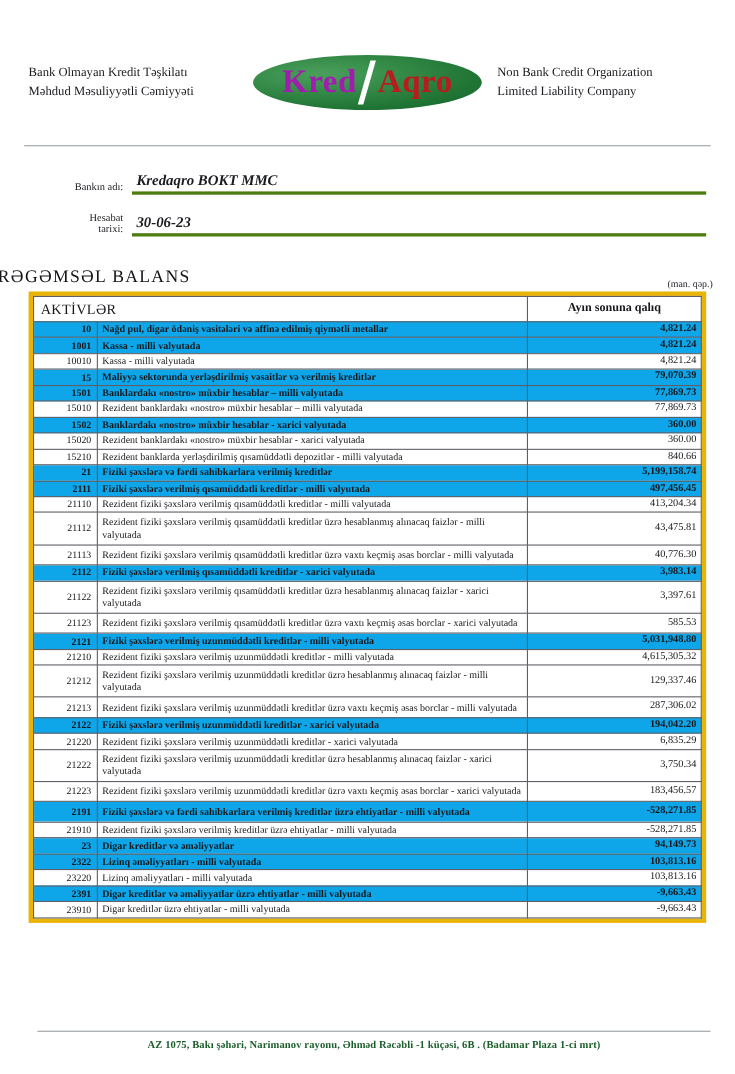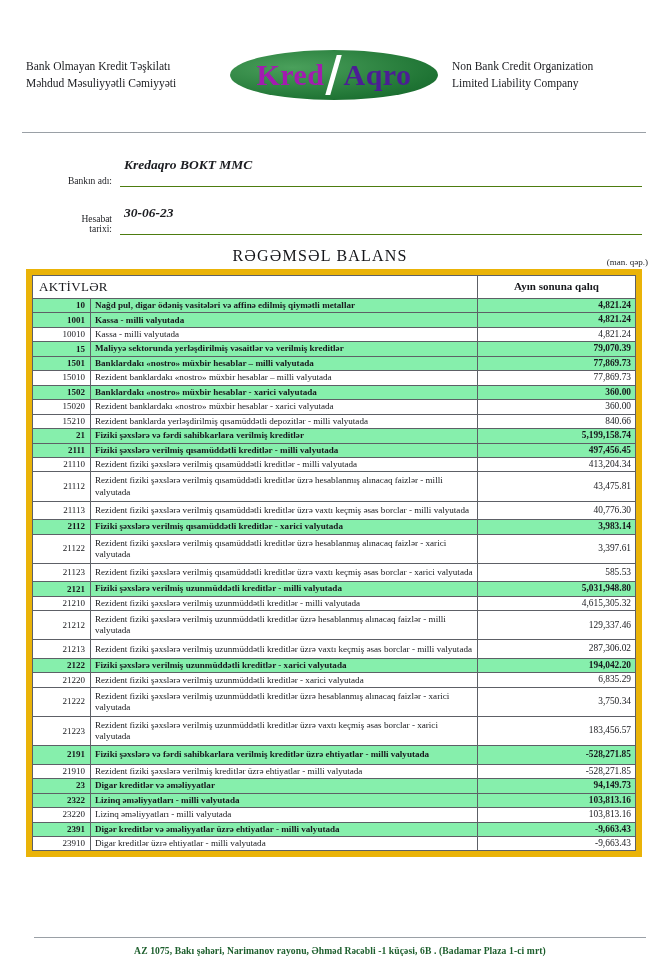--- a/index.html
+++ b/index.html
@@ -68,21 +68,21 @@
   }
   .logo-kred { color: #a21caf; }
   .logo-slash {
     display: inline-block;
     width: 5px;
     height: 40px;
     background: #ffffff;
     transform: skewX(-16deg);
     margin: 0 7px 0 7px;
   }
-  .logo-aqro { color: #4c1d95; }
+  .logo-aqro { color: #b91c1c; }
   .header-rule {
     margin: 26px 22px 0 22px;
     border-top: 1px solid #9aa0a6;
   }
 
   
   .meta {
     margin: 22px 0 0 0;
     padding: 0 26px 0 52px;
     box-sizing: border-box;
@@ -97,58 +97,57 @@
     font-size: 9.5px;
     color: #1b1c20;
     width: 60px;
     text-align: right;
     padding-right: 8px;
     line-height: 1.15;
   }
   .meta-label.two-line { line-height: 1.05; }
   .meta-value-wrap {
     flex: 1;
-    border-bottom: 1px solid #4d7c0f;
-    padding-bottom: 13px;
+    border-bottom: 3px solid #4d7c0f;
+    padding-bottom: 1px;
   }
   .meta-value {
     font-family: "Liberation Serif", serif;
     font-style: italic;
     font-size: 13.5px;
     font-weight: bold;
     color: #1b1c20;
     padding-left: 4px;
   }
 
   
   .title-row {
     position: relative;
-    margin-top: 12px;
+    margin-top: 28px;
     padding: 0 26px;
-    text-align: center;
   }
   .doc-title {
     font-size: 16px;
     letter-spacing: 1.2px;
     color: #131418;
     display: inline-block;
     margin-left: -28px;
   }
   .unit-note {
     position: absolute;
     right: 20px;
     bottom: -2px;
     font-size: 9px;
     color: #24262b;
   }
 
   
   .table-wrap {
     margin: 4px 26px 0 26px;
-    border: 6px solid #eab308;
+    border: 4px solid #eab308;
   }
   table {
     border-collapse: collapse;
     width: 100%;
     table-layout: fixed;
   }
   col.c-code { width: 58px; }
   col.c-name { width: auto; }
   col.c-val  { width: 158px; }
 
@@ -181,21 +180,21 @@
     font-size: 9px;
   }
   td.name { text-align: left; }
   td.val {
     text-align: right;
     padding-right: 4px;
     font-size: 9.4px;
   }
   tr.bold td {
     font-weight: bold;
-    background: #86efac;
+    background: #0ea5e9;
   }
   tr.bold td.val { font-weight: bold; }
   tr.plain td { background: #ffffff; }
   tr.tall td { padding-top: 3px; padding-bottom: 3px; }
 
   
   .footer {
     position: absolute;
     left: 12px;
     right: 0;

